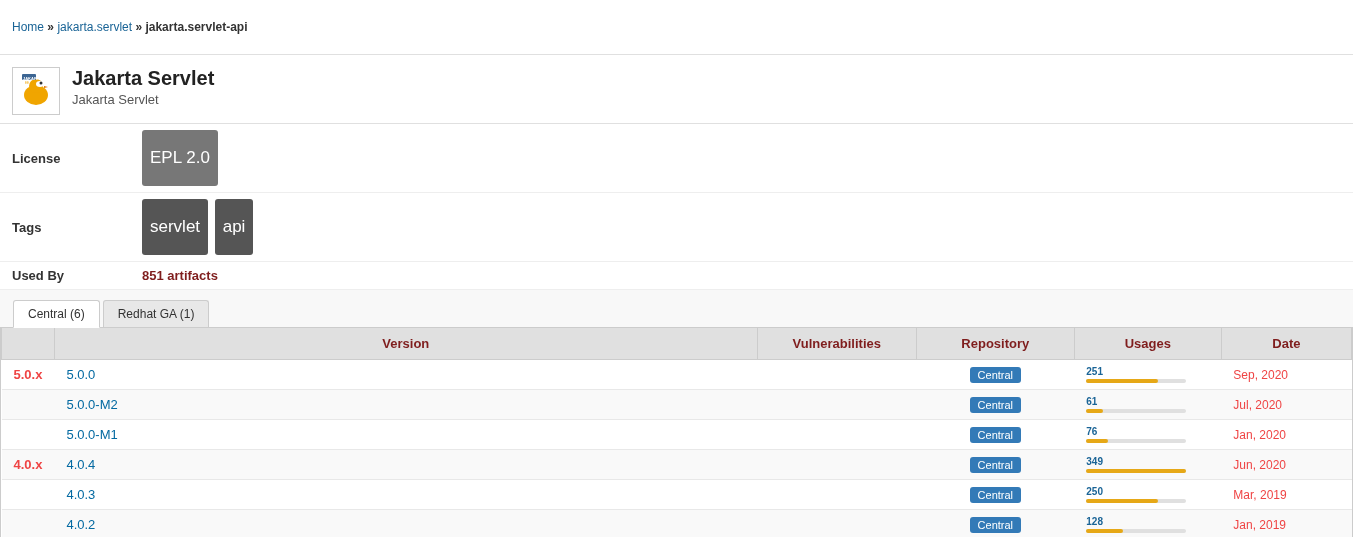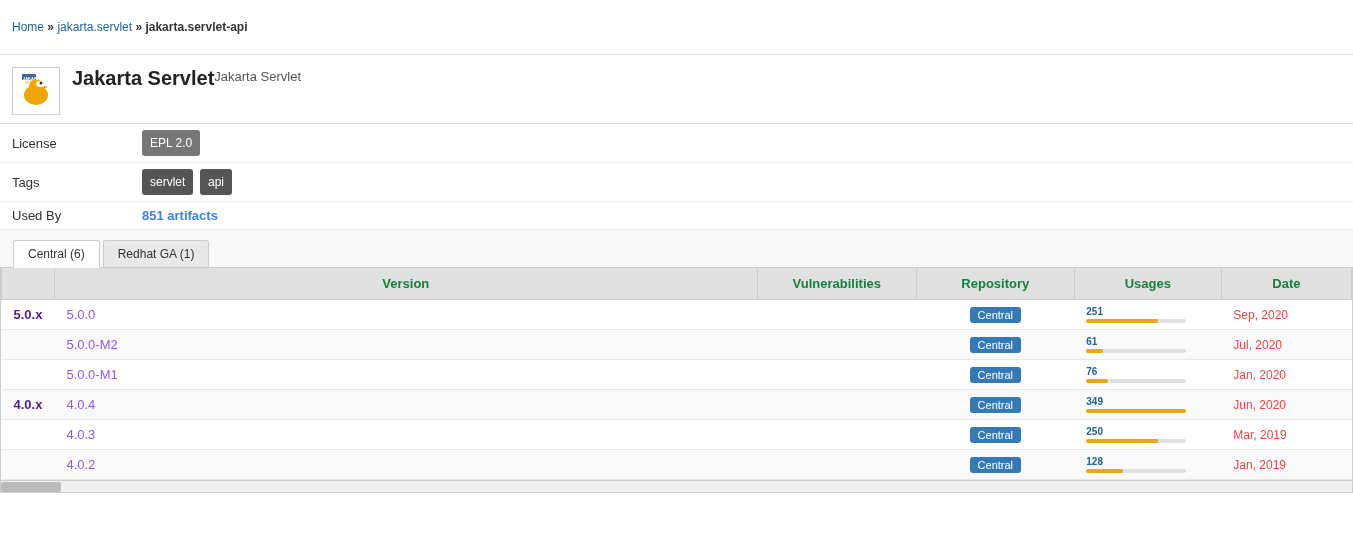--- a/index.html
+++ b/index.html
@@ -37,50 +37,50 @@
       justify-content: center;
       margin-right: 12px;
       flex-shrink: 0;
       background: #fff;
       position: relative;
     }
     .logo-duck {
       width: 36px;
       height: 36px;
     }
-    .header-text { display: flex; }
+    .header-text { display: flex; flex-direction: column; }
     .header-title { font-size: 20px; font-weight: bold; color: #222; }
     .header-subtitle { font-size: 13px; color: #555; margin-top: 2px; }
 
     
     .meta-table {
       width: 100%;
       border-collapse: collapse;
     }
     .meta-table td {
       padding: 6px 12px;
       vertical-align: middle;
       border-bottom: 1px solid #eee;
     }
     .meta-table td:first-child {
-      font-weight: normal;
+      font-weight: bold;
       width: 130px;
       color: #333;
     }
     .badge {
       display: inline-block;
-      padding: 6px 8px;
+      padding: 18px 8px;
       border-radius: 3px;
-      font-size: 12px;
+      font-size: 17px;
       color: #fff;
       margin-right: 3px;
     }
     .badge-gray { background: #777; }
     .badge-dark { background: #555; }
-    .used-by-link { color: #3b82f6; font-weight: bold; }
+    .used-by-link { color: #7f1d1d; font-weight: bold; }
 
     
     .tabs-row {
       display: flex;
       align-items: flex-end;
       padding: 10px 4px 0 4px;
       border-bottom: 1px solid #ccc;
       background: #f8f8f8;
     }
     .tab {
@@ -107,43 +107,43 @@
     .versions-table {
       width: 100%;
       border-collapse: collapse;
     }
     .versions-table th {
       background: #e0e0e0;
       padding: 8px 12px;
       text-align: center;
       font-size: 13px;
       font-weight: bold;
-      color: #15803d;
+      color: #7f1d1d;
       border-right: 1px solid #ccc;
       border-bottom: 1px solid #ccc;
     }
     .versions-table th:first-child { border-left: 1px solid #ccc; }
     .versions-table td {
       padding: 6px 12px;
       border-bottom: 1px solid #e8e8e8;
       vertical-align: middle;
     }
     .versions-table tr:nth-child(even) td { background: #f9f9f9; }
     .versions-table tr:nth-child(odd) td { background: #fff; }
 
     .group-label {
       font-weight: bold;
       font-size: 13px;
-      color: #4c1d95;
+      color: #ef4444;
       width: 40px;
       text-align: right;
       padding-right: 8px;
     }
     .version-link {
-      color: #8b5cf6;
+      color: #0369a1;
     }
     .repo-badge {
       display: inline-block;
       background: #337ab7;
       color: #fff;
       padding: 2px 8px;
       border-radius: 3px;
       font-size: 11px;
     }
     .usage-count {

